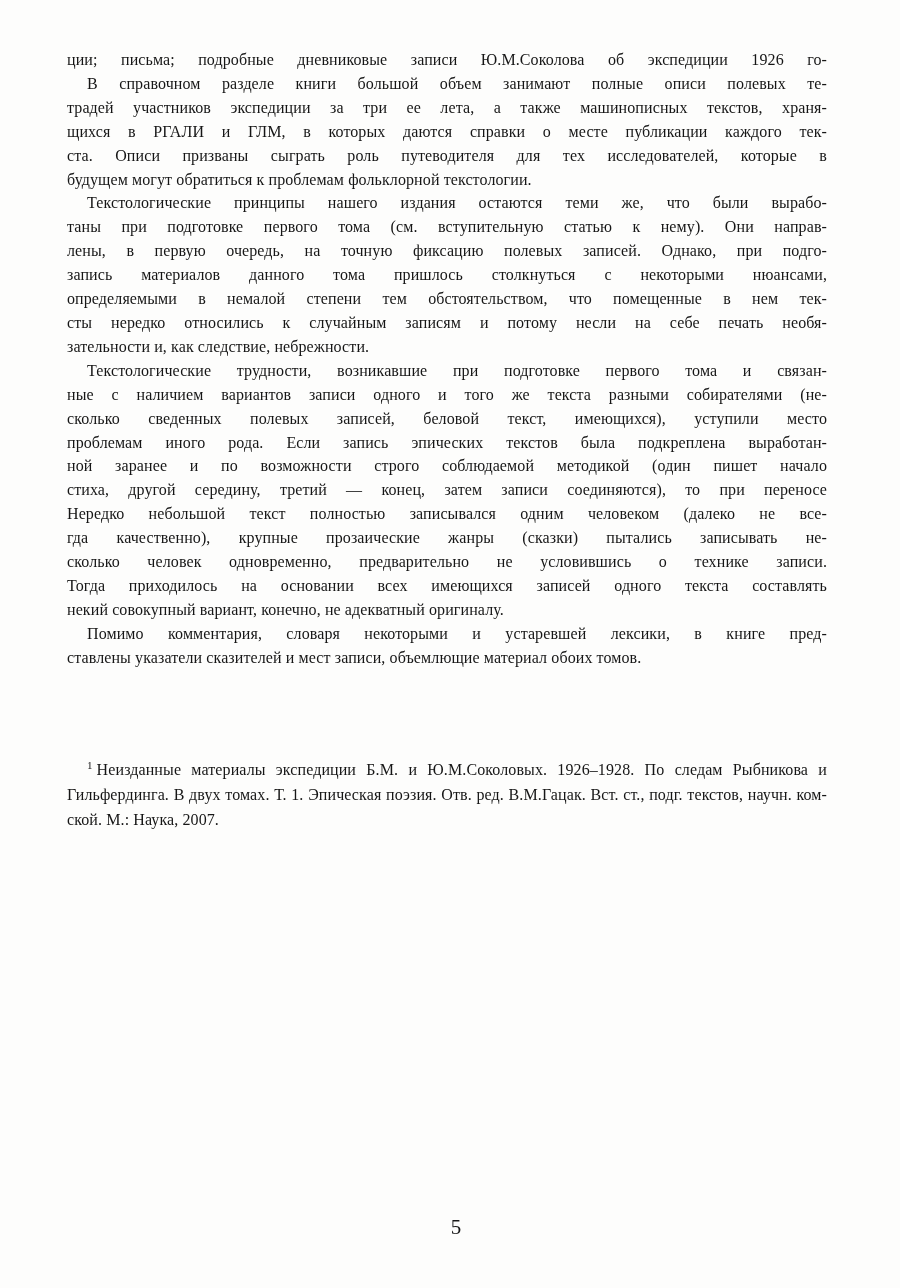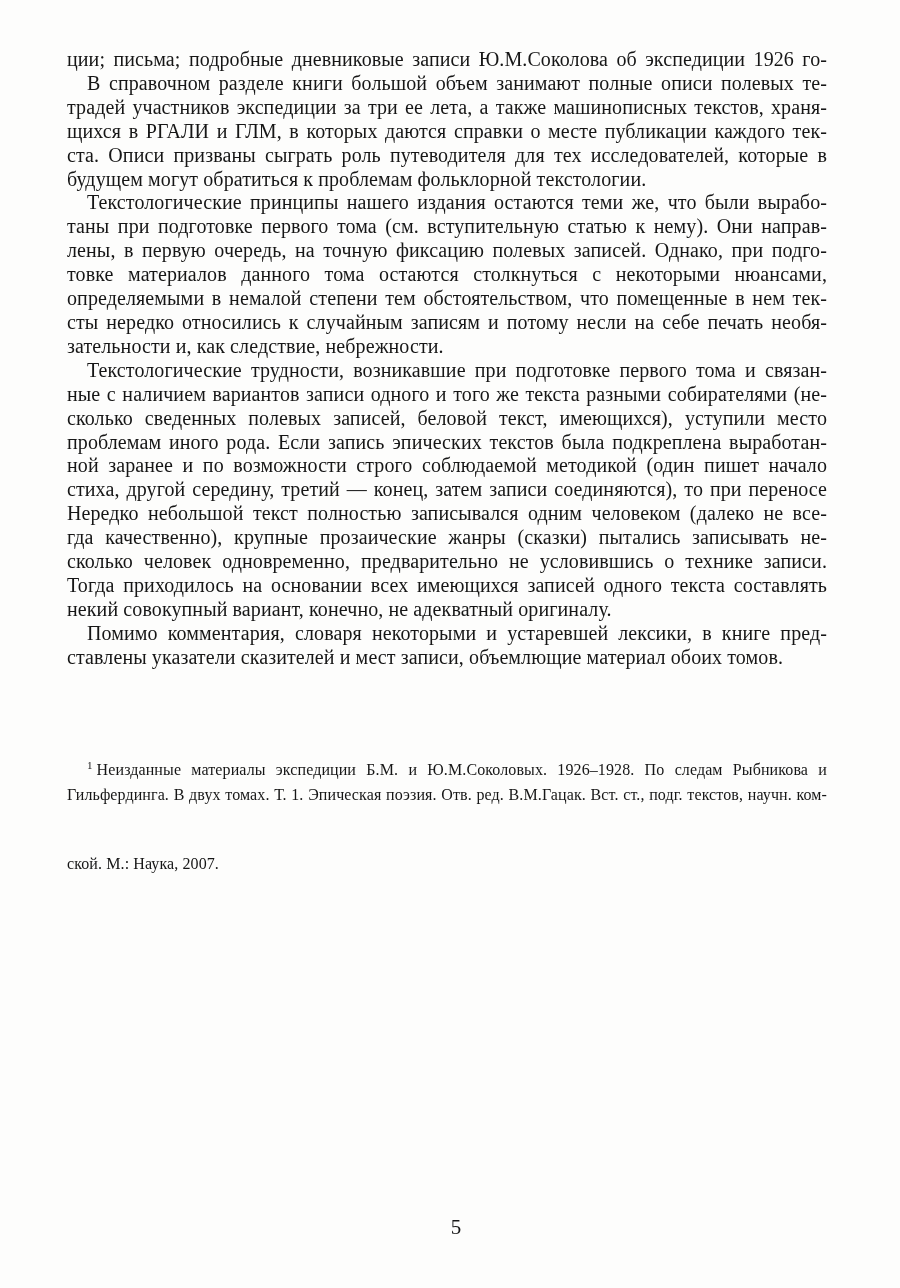--- a/index.html
+++ b/index.html
@@ -15,21 +15,21 @@
     overflow: hidden;
     font-family: "Liberation Serif", "DejaVu Serif", serif;
     color: #161616;
   }
   
   .body-text {
     position: absolute;
     left: 67px;
     top: 48px;
     width: 760px;
-    font-size: 20px;
+    font-size: 16px;
     line-height: 23.9px;
     letter-spacing: 0.1px;
   }
   .line {
     text-align: justify;
     text-align-last: justify;
     white-space: normal;
     hyphens: none;
   }
   .line.last {
@@ -50,21 +50,20 @@
   }
   .fn-line {
     text-align: justify;
     text-align-last: justify;
   }
   .fn-line.fn-first {
     text-indent: 20px;
   }
   .fn-line.fn-last {
     text-align-last: left;
-    margin-top: 44px;
   }
   .fn-marker {
     font-size: 11px;
     vertical-align: super;
     line-height: 0;
     padding-right: 4px;
   }
   
   .page-number {
     position: absolute;
@@ -84,21 +83,21 @@
   <div class="body-text" id="body-text">
       <div class="line">ции; письма; подробные дневниковые записи Ю.М.Соколова об экспедиции 1926 го-</div>
       <div class="line indent">В справочном разделе книги большой объем занимают полные описи полевых те-</div>
       <div class="line">традей участников экспедиции за три ее лета, а также машинописных текстов, храня-</div>
       <div class="line">щихся в РГАЛИ и ГЛМ, в которых даются справки о месте публикации каждого тек-</div>
       <div class="line">ста. Описи призваны сыграть роль путеводителя для тех исследователей, которые в</div>
       <div class="line last">будущем могут обратиться к проблемам фольклорной текстологии.</div>
       <div class="line indent">Текстологические принципы нашего издания остаются теми же, что были вырабо-</div>
       <div class="line">таны при подготовке первого тома (см. вступительную статью к нему). Они направ-</div>
       <div class="line">лены, в первую очередь, на точную фиксацию полевых записей. Однако, при подго-</div>
-      <div class="line">товке материалов данного тома остаются столкнуться с некоторыми нюансами,</div>
+      <div class="line">запись материалов данного тома пришлось столкнуться с некоторыми нюансами,</div>
       <div class="line">определяемыми в немалой степени тем обстоятельством, что помещенные в нем тек-</div>
       <div class="line">сты нередко относились к случайным записям и потому несли на себе печать необя-</div>
       <div class="line last">зательности и, как следствие, небрежности.</div>
       <div class="line indent">Текстологические трудности, возникавшие при подготовке первого тома и связан-</div>
       <div class="line">ные с наличием вариантов записи одного и того же текста разными собирателями (не-</div>
       <div class="line">сколько сведенных полевых записей, беловой текст, имеющихся), уступили место</div>
       <div class="line">проблемам иного рода. Если запись эпических текстов была подкреплена выработан-</div>
       <div class="line">ной заранее и по возможности строго соблюдаемой методикой (один пишет начало</div>
       <div class="line">стиха, другой середину, третий — конец, затем записи соединяются), то при переносе</div>
       <div class="line">Нередко небольшой текст полностью записывался одним человеком (далеко не все-</div>

